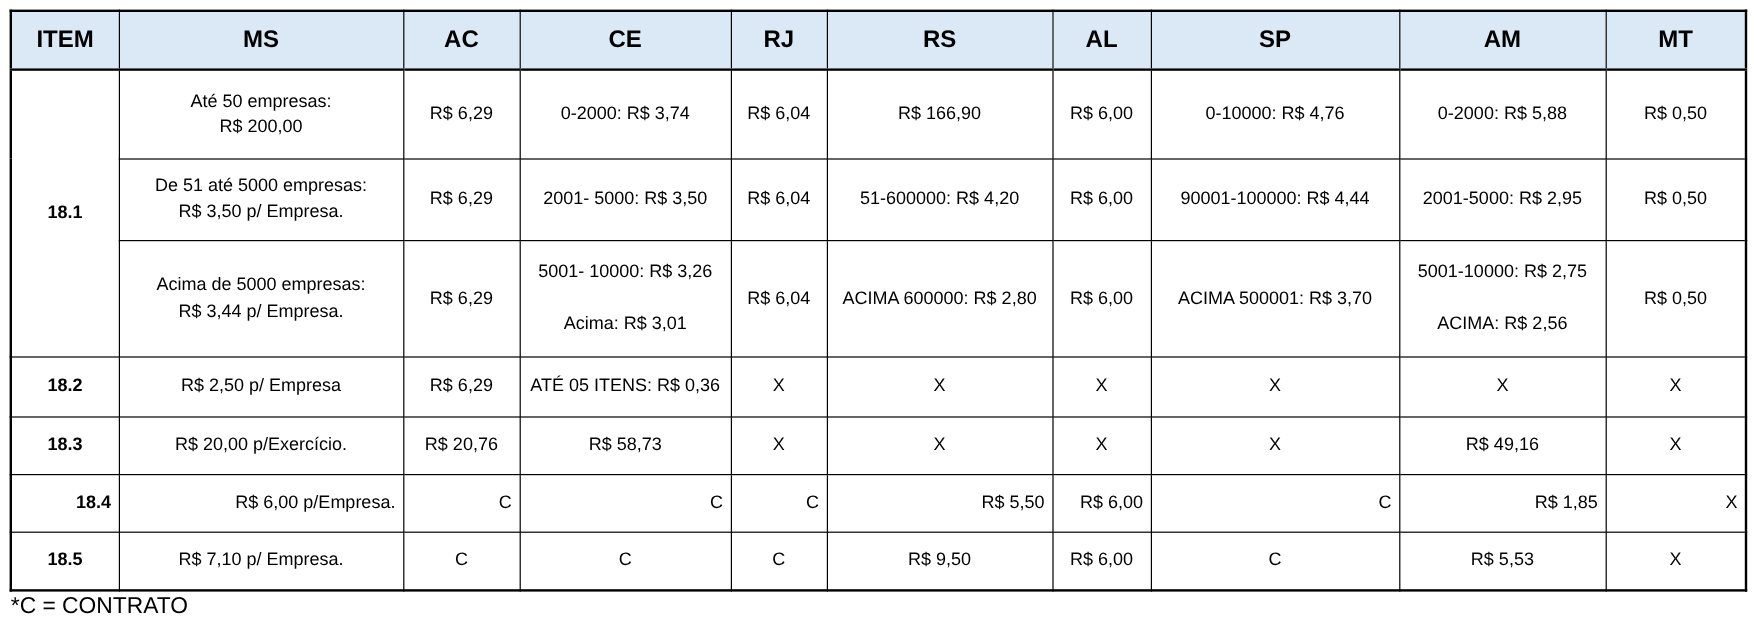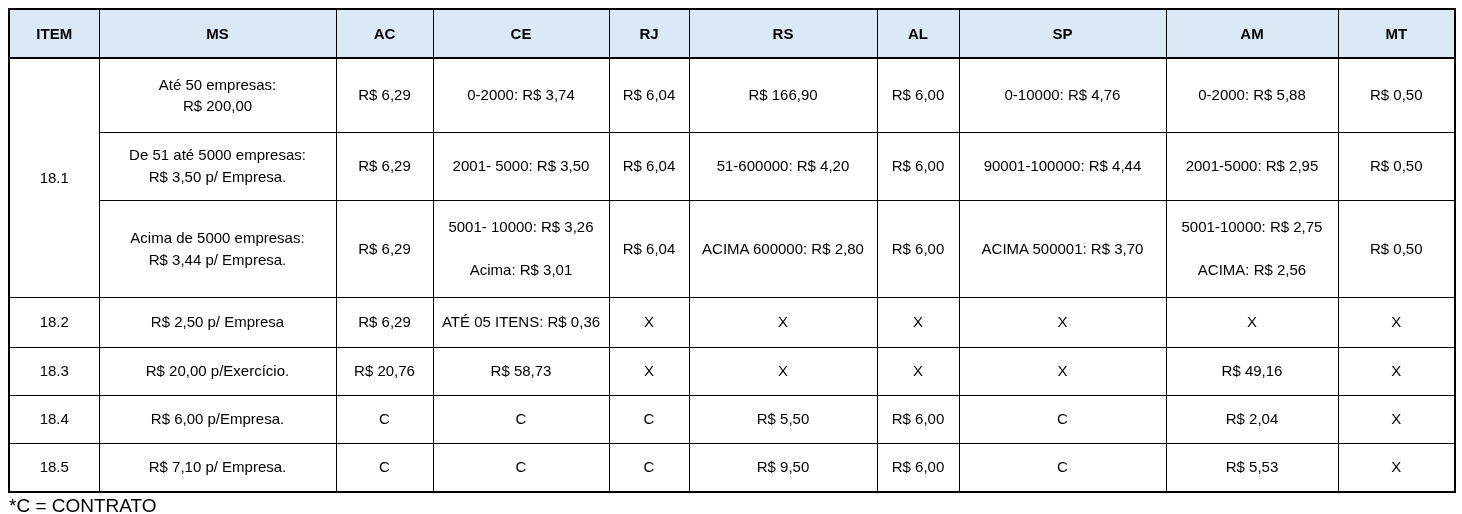--- a/index.html
+++ b/index.html
@@ -26,38 +26,38 @@
     line-height: 1.45;
     white-space: pre-line;
     padding: 2px 6px;
     overflow: hidden;
   }
   table.price-table thead th {
     background: #DAE9F5;
     font-weight: bold;
     height: 49px;
     border-bottom: 2px solid #000000;
-    font-size: 15px;
+    font-size: 20px;
   }
   td.item-cell {
-    font-weight: normal;
+    font-weight: bold;
     border-right: 1px solid #000000;
   }
   td.ms-cell {
     text-align: left;
     padding-left: 14px;
     padding-right: 10px;
     margin-top: 40px;
   }
   tr.r1 td { height: 74px; }
   tr.r2 td { height: 68px; }
   tr.r3 td { height: 97px; }
   tr.r4 td { height: 50px; }
   tr.r5 td { height: 48px; }
-  tr.r6 td { height: 48px; }
+  tr.r6 td { height: 48px; text-align: right; }
   tr.r7 td { height: 49px; text-align: center; }
   .footnote {
     margin-top: 2px;
     padding-left: 1px;
     font-size: 19px;
     color: #000000;
   }
 </style>
 </head>
 <body>
@@ -158,21 +158,21 @@
       </tr>
       <tr class="r6">
         <td class="item-cell">18.4</td>
         <td class="ms-cell">R$ 6,00 p/Empresa.</td>
         <td>C</td>
         <td>C</td>
         <td>C</td>
         <td>R$ 5,50</td>
         <td>R$ 6,00</td>
         <td>C</td>
-        <td>R$ 2,04</td>
+        <td>R$ 1,85</td>
         <td>X</td>
       </tr>
       <tr class="r7">
         <td class="item-cell">18.5</td>
         <td class="ms-cell">R$ 7,10 p/ Empresa.</td>
         <td>C</td>
         <td>C</td>
         <td>C</td>
         <td>R$ 9,50</td>
         <td>R$ 6,00</td>

